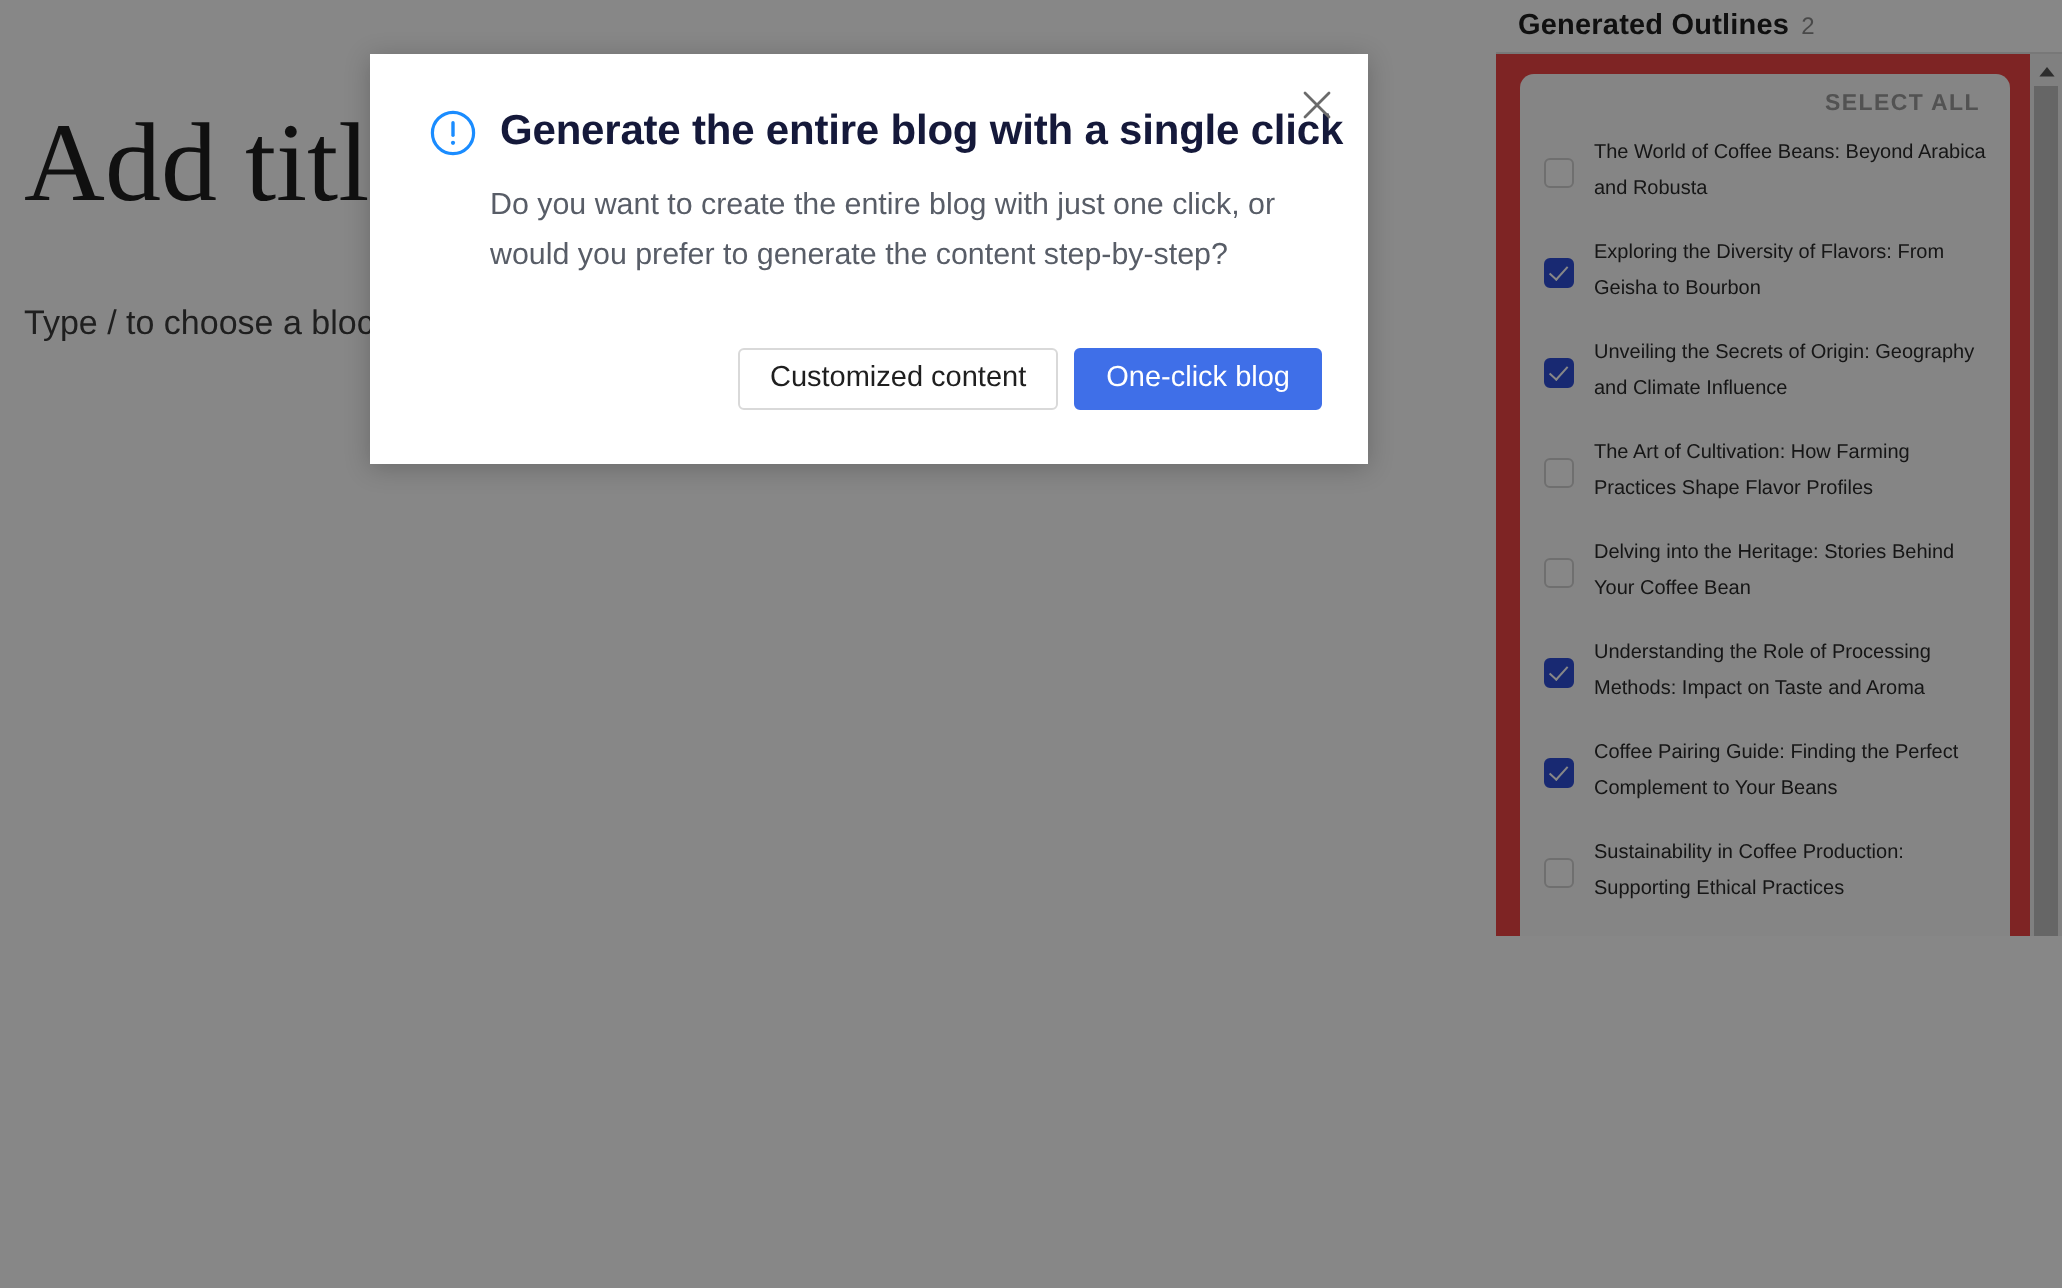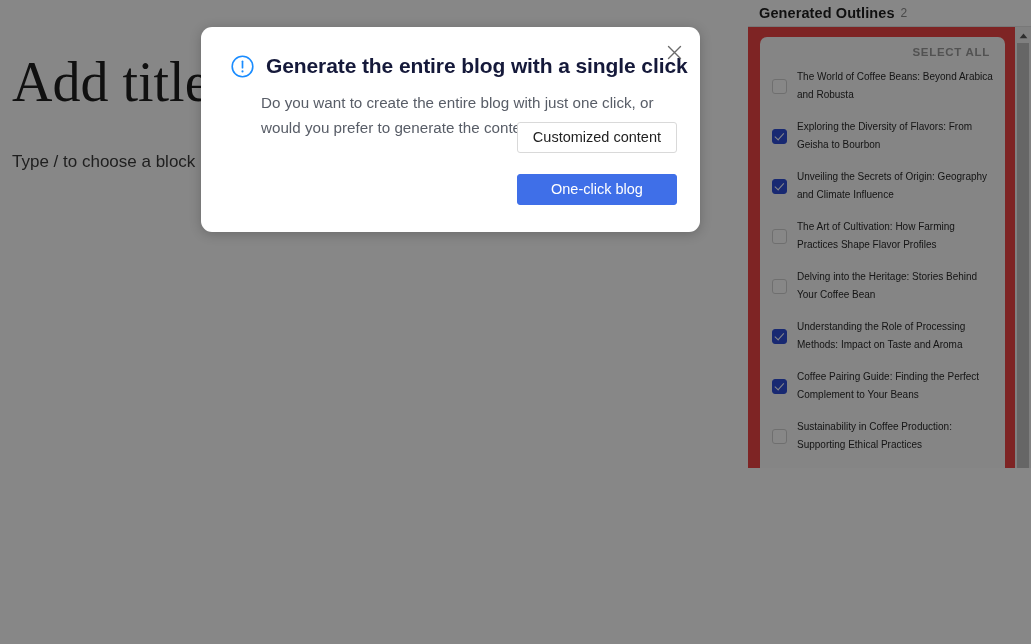--- a/index.html
+++ b/index.html
@@ -181,29 +181,28 @@
   
   .overlay {
     position: absolute;
     inset: 0;
     background: rgba(0,0,0,0.47);
     z-index: 50;
   }
 
   .modal {
     position: absolute;
-    left: 201px;
+    left: 185px;
     top: 27px;
     width: 499px;
     height: 205px;
     background: #ffffff;
     z-index: 60;
     box-shadow: 0 2px 12px rgba(0,0,0,0.22);
     padding: 0;
-    border-radius: 11px;
   }
 
   .modal-close {
     position: absolute;
     right: 14px;
     top: 13px;
     width: 24px;
     height: 24px;
     display: flex;
     align-items: center;
@@ -235,22 +234,21 @@
     font-size: 15.2px;
     line-height: 25px;
     color: #585d67;
   }
 
   .modal-actions {
     position: absolute;
     right: 23px;
     bottom: 27px;
     display: flex;
-    gap: 21px;
-    flex-direction: column;
+    gap: 8px;
   }
   .btn {
     font-family: "Liberation Sans", sans-serif;
     font-size: 14.5px;
     line-height: 1;
     border-radius: 3px;
     cursor: pointer;
     display: inline-flex;
     align-items: center;
     justify-content: center;

